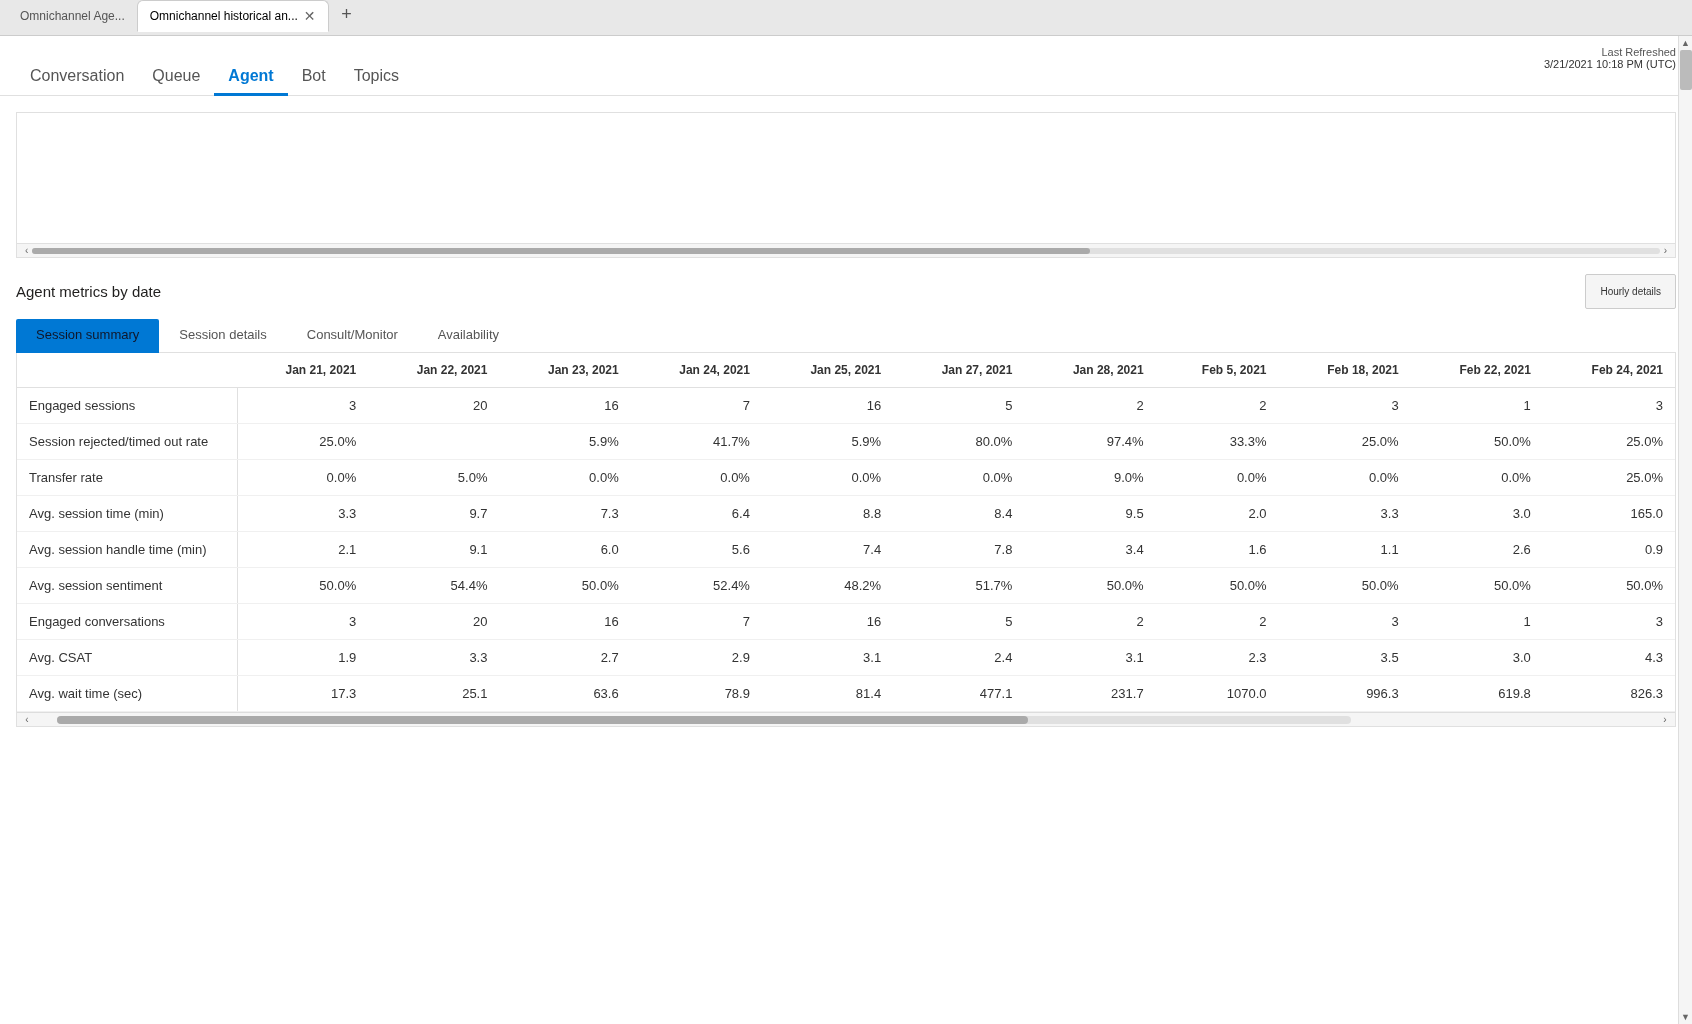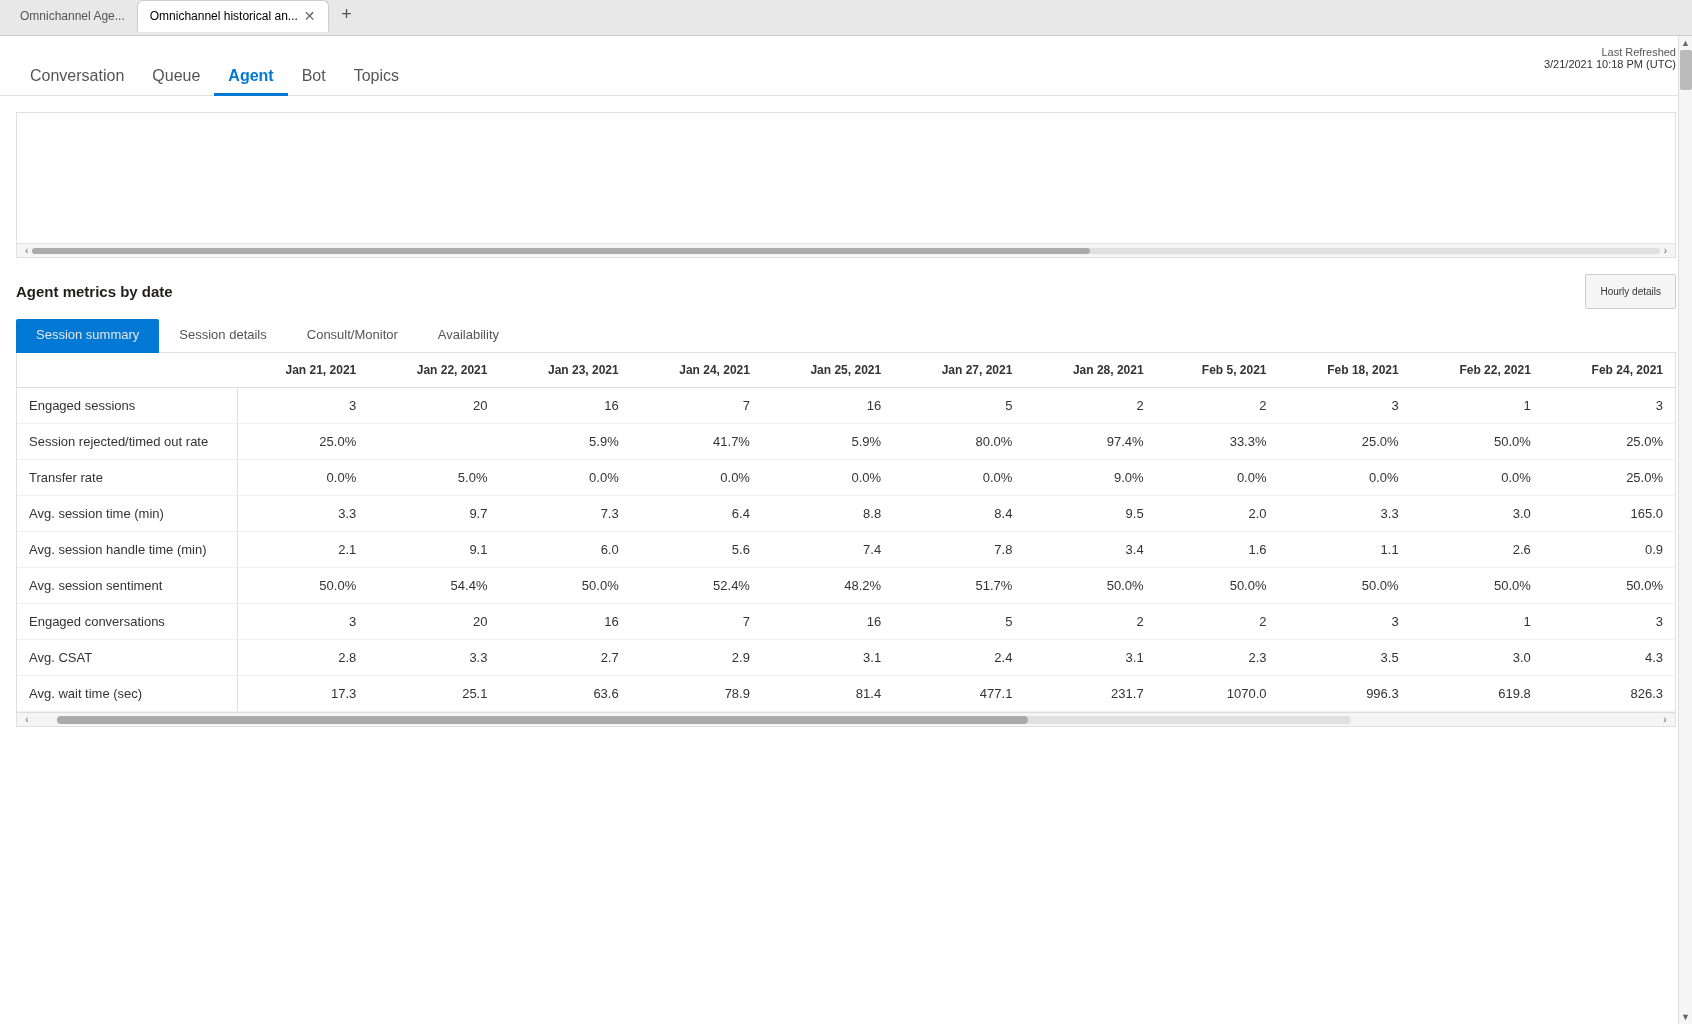--- a/index.html
+++ b/index.html
@@ -122,21 +122,21 @@
       margin: 16px;
     }
     .metrics-header {
       display: flex;
       align-items: center;
       justify-content: space-between;
       margin-bottom: 10px;
     }
     .metrics-title {
       font-size: 15px;
-      font-weight: 700;
+      font-weight: 400;
       color: #201f1e;
     }
     .hourly-details-btn {
       padding: 11px 14px;
       border: 1px solid #ccc;
       background: #f5f5f5;
       color: #333;
       font-size: 10px;
       cursor: pointer;
       border-radius: 2px;
@@ -151,21 +151,21 @@
     .sub-tab {
       padding: 8px 20px;
       font-size: 13px;
       color: #555;
       cursor: pointer;
       border-bottom: 3px solid transparent;
       margin-bottom: -1px;
     }
     .sub-tab.active {
       background: #0078d4;
-      color: #e5e5e5;
+      color: #0f172a;
       border-radius: 2px 2px 0 0;
     }
 
     
     .table-container {
       overflow-x: auto;
       overflow-y: auto;
       max-height: 480px;
       border: 1px solid #e0e0e0;
       border-top: none;
@@ -470,21 +470,21 @@
               <td>16</td>
               <td>5</td>
               <td>2</td>
               <td>2</td>
               <td>3</td>
               <td>1</td>
               <td>3</td>
             </tr>
             <tr>
               <td>Avg. CSAT</td>
-              <td>2.8</td>
+              <td>1.9</td>
               <td>3.3</td>
               <td>2.7</td>
               <td>2.9</td>
               <td>3.1</td>
               <td>2.4</td>
               <td>3.1</td>
               <td>2.3</td>
               <td>3.5</td>
               <td>3.0</td>
               <td>4.3</td>

